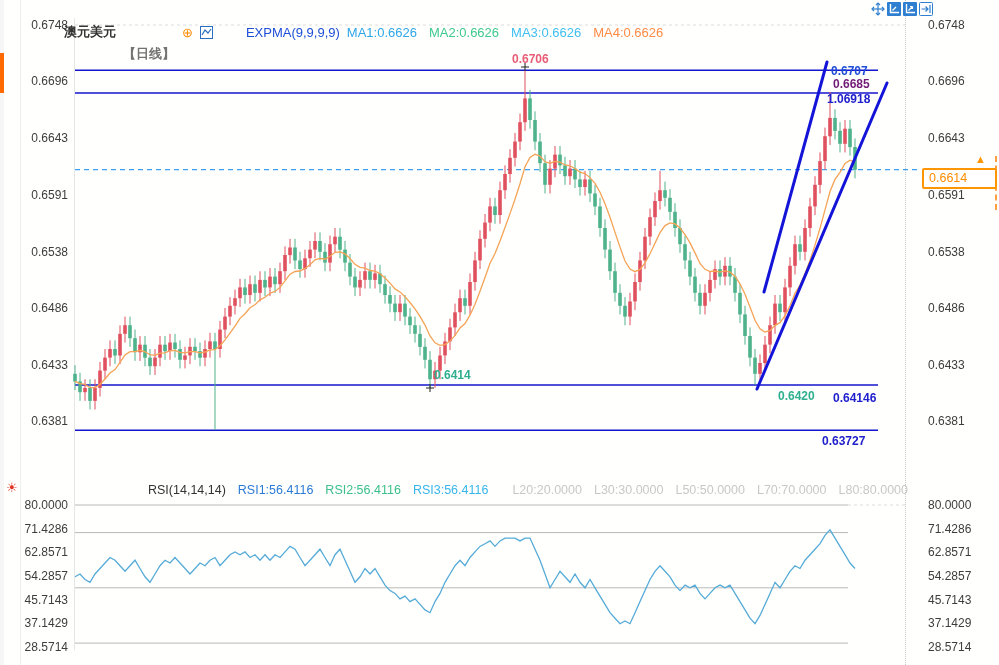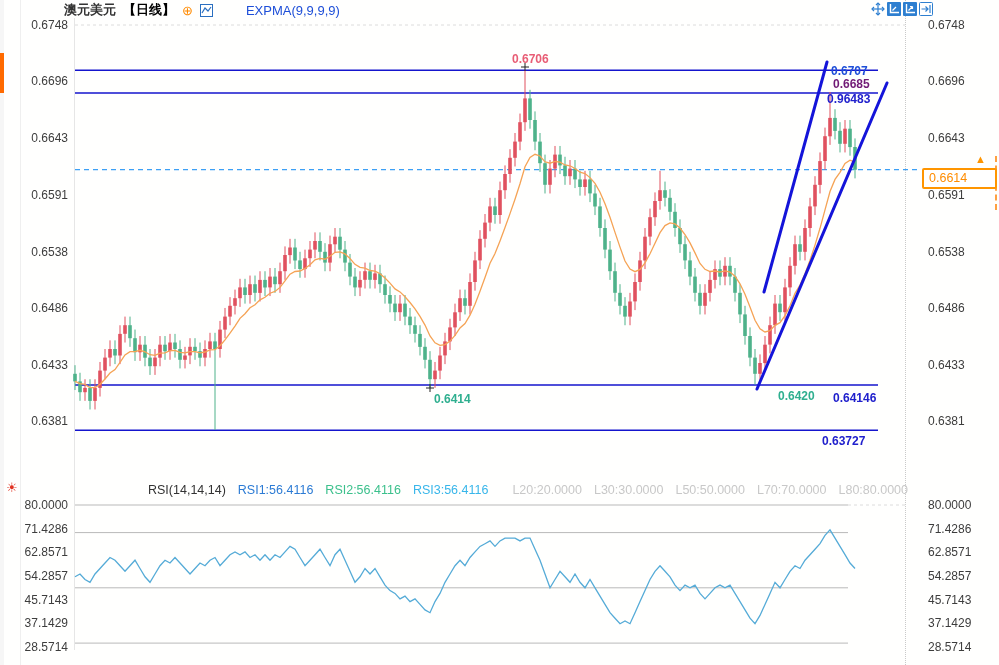--- a/index.html
+++ b/index.html
@@ -4,21 +4,21 @@
 <style>
   html,body{margin:0;padding:0;background:#fff;}
   .screen{position:relative;width:999px;height:665px;background:#fffffe;overflow:hidden;
           font-family:"Liberation Sans",sans-serif;-webkit-font-smoothing:antialiased;}
   svg#plot{position:absolute;left:0;top:0;z-index:1;}
   #labels{position:absolute;left:0;top:0;width:918px;height:665px;z-index:2;pointer-events:none;}
   .lbl{position:absolute;font-size:12px;line-height:14px;white-space:nowrap;}
   .hdr{position:absolute;top:1px;left:64px;display:flex;align-items:center;gap:7px;
        font-size:13px;color:#222;z-index:3;}
   .hdr .sym{font-weight:700;color:#333;}
-  .hdr .period{color:#000000;font-weight:700;}
+  .hdr .period{color:#737373;font-weight:700;margin-top:44px;}
   .hdr .plus{color:#ff8a00;font-size:13px;line-height:13px;}
   .hdr .ind{color:#1d4ed8;margin-left:26px;}
   #ma-box span{margin-right:12px;font-size:13px;}
   .toolbar{position:absolute;top:2px;left:871px;display:flex;gap:2px;z-index:3;}
   .ticon{width:14px;height:14px;display:block;cursor:pointer;}
   .rsi-hdr{position:absolute;top:483px;left:148px;display:flex;gap:12px;align-items:center;
            font-size:12.5px;color:#333;z-index:3;white-space:nowrap;}
   .rsi-sun{position:absolute;top:480px;left:6px;color:#e03222;font-size:13px;z-index:3;}
   .pricebox{position:absolute;left:922px;top:168px;width:66px;height:17px;border:2px solid #ff9500;
             color:#ff8c00;font-size:12.5px;line-height:17px;padding-left:5px;background:#fff;
@@ -409,36 +409,37 @@
       <div class="lbl" style="left: 928px; top: 569px; color: rgb(61, 61, 61);">54.2857</div>
       <div class="lbl" style="left: 6px; top: 592.666px; width: 62px; text-align: right; color: rgb(61, 61, 61);">45.7143</div>
       <div class="lbl" style="left: 928px; top: 592.666px; color: rgb(61, 61, 61);">45.7143</div>
       <div class="lbl" style="left: 6px; top: 616.333px; width: 62px; text-align: right; color: rgb(61, 61, 61);">37.1429</div>
       <div class="lbl" style="left: 928px; top: 616.333px; color: rgb(61, 61, 61);">37.1429</div>
       <div class="lbl" style="left: 6px; top: 640px; width: 62px; text-align: right; color: rgb(61, 61, 61);">28.5714</div>
       <div class="lbl" style="left: 928px; top: 640px; color: rgb(61, 61, 61);">28.5714</div>
       <div class="lbl" style="left: 512px; top: 52px; color: rgb(232, 93, 117); font-weight: 600;">0.6706</div>
       <div class="lbl" style="left: 831px; top: 64px; color: #1d4ed8; font-weight: 600;">0.6707</div>
       <div class="lbl" style="left: 833px; top: 77px; color: #701a75; font-weight: 600;">0.6685</div>
-      <div class="lbl" style="left: 827px; top: 92px; color: rgb(32, 32, 204); font-weight: 600;">0.96483</div>
-      <div class="lbl" style="left: 434px; top: 392px; color: rgb(47, 175, 143); font-weight: 600;">0.6414</div>
+      <div class="lbl" style="left: 827px; top: 92px; color: rgb(32, 32, 204); font-weight: 600;">1.06918</div>
+      <div class="lbl" style="left: 434px; top: 368px; color: rgb(47, 175, 143); font-weight: 600;">0.6414</div>
       <div class="lbl" style="left: 763px; top: 389px; color: rgb(47, 175, 143); font-weight: 600; margin-left: 15px;">0.6420</div>
       <div class="lbl" style="left: 833px; top: 391px; color: rgb(32, 32, 204); font-weight: 600;">0.64146</div>
       <div class="lbl" style="left: 822px; top: 434px; color: rgb(32, 32, 204); font-weight: 600;">0.63727</div>
     </div>
 
   <div class="hdr">
     <span class="sym">澳元美元</span>
     <span class="period">【日线】</span>
     <span class="plus">⊕</span>
     <svg width="13" height="13" viewBox="0 0 13 13">
       <rect x="0.5" y="0.5" width="12" height="12" fill="#fff" stroke="#2a6fc0"></rect>
       <polyline points="2,9 5,4 8,7 11,3" fill="none" stroke="#2a6fc0" stroke-width="1.2"></polyline>
     </svg>
     <span class="ind">EXPMA(9,9,9,9)</span>
+    <span id="ma-box"><span style="color: rgb(47, 166, 232);">MA1:0.6626</span><span style="color: rgb(62, 201, 142);">MA2:0.6626</span><span style="color: rgb(64, 191, 240);">MA3:0.6626</span><span style="color: rgb(255, 139, 69);">MA4:0.6626</span></span>
   </div>
 
   <div class="toolbar">
     <svg class="ticon" viewBox="0 0 14 14">
       <g stroke="#2e7fd0" stroke-width="1.2" fill="none">
         <line x1="7" y1="1" x2="7" y2="13"></line>
           <line x1="1" y1="7" x2="13" y2="7"></line>
         <path d="M5,3 L7,1 L9,3 M5,11 L7,13 L9,11 M3,5 L1,7 L3,9 M11,5 L13,7 L11,9"></path>
       </g>
     </svg>

